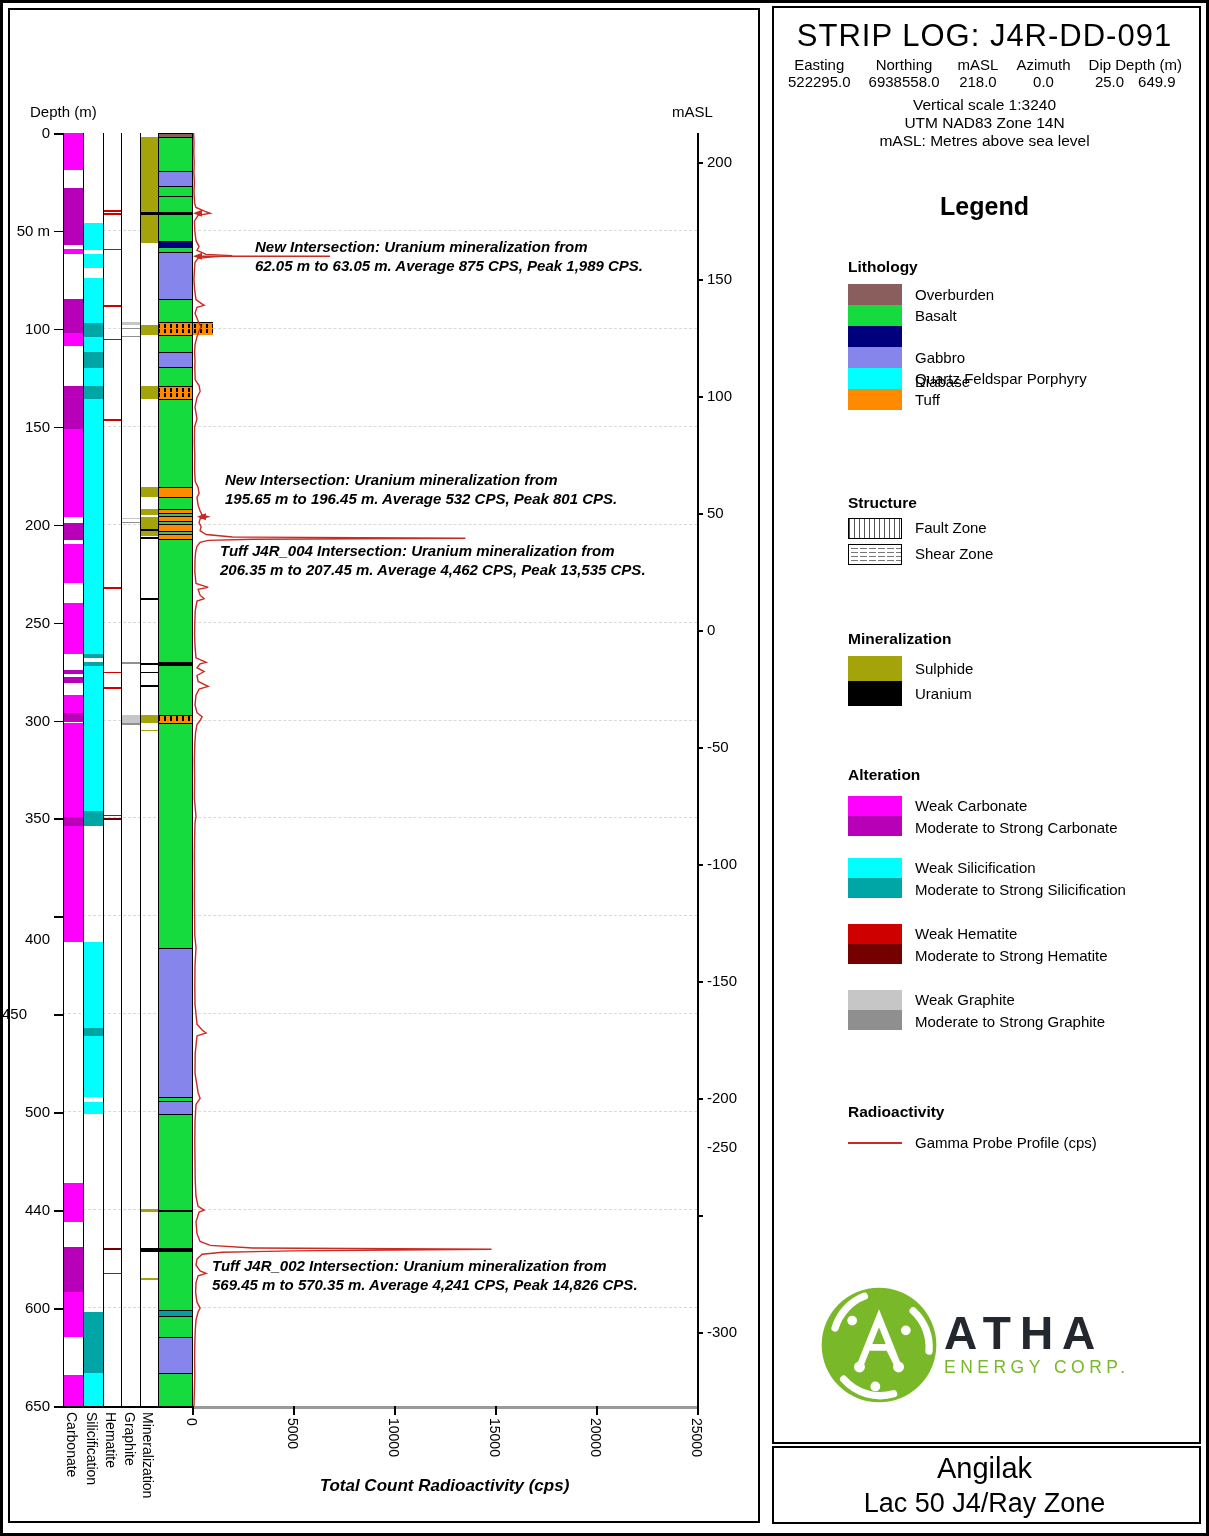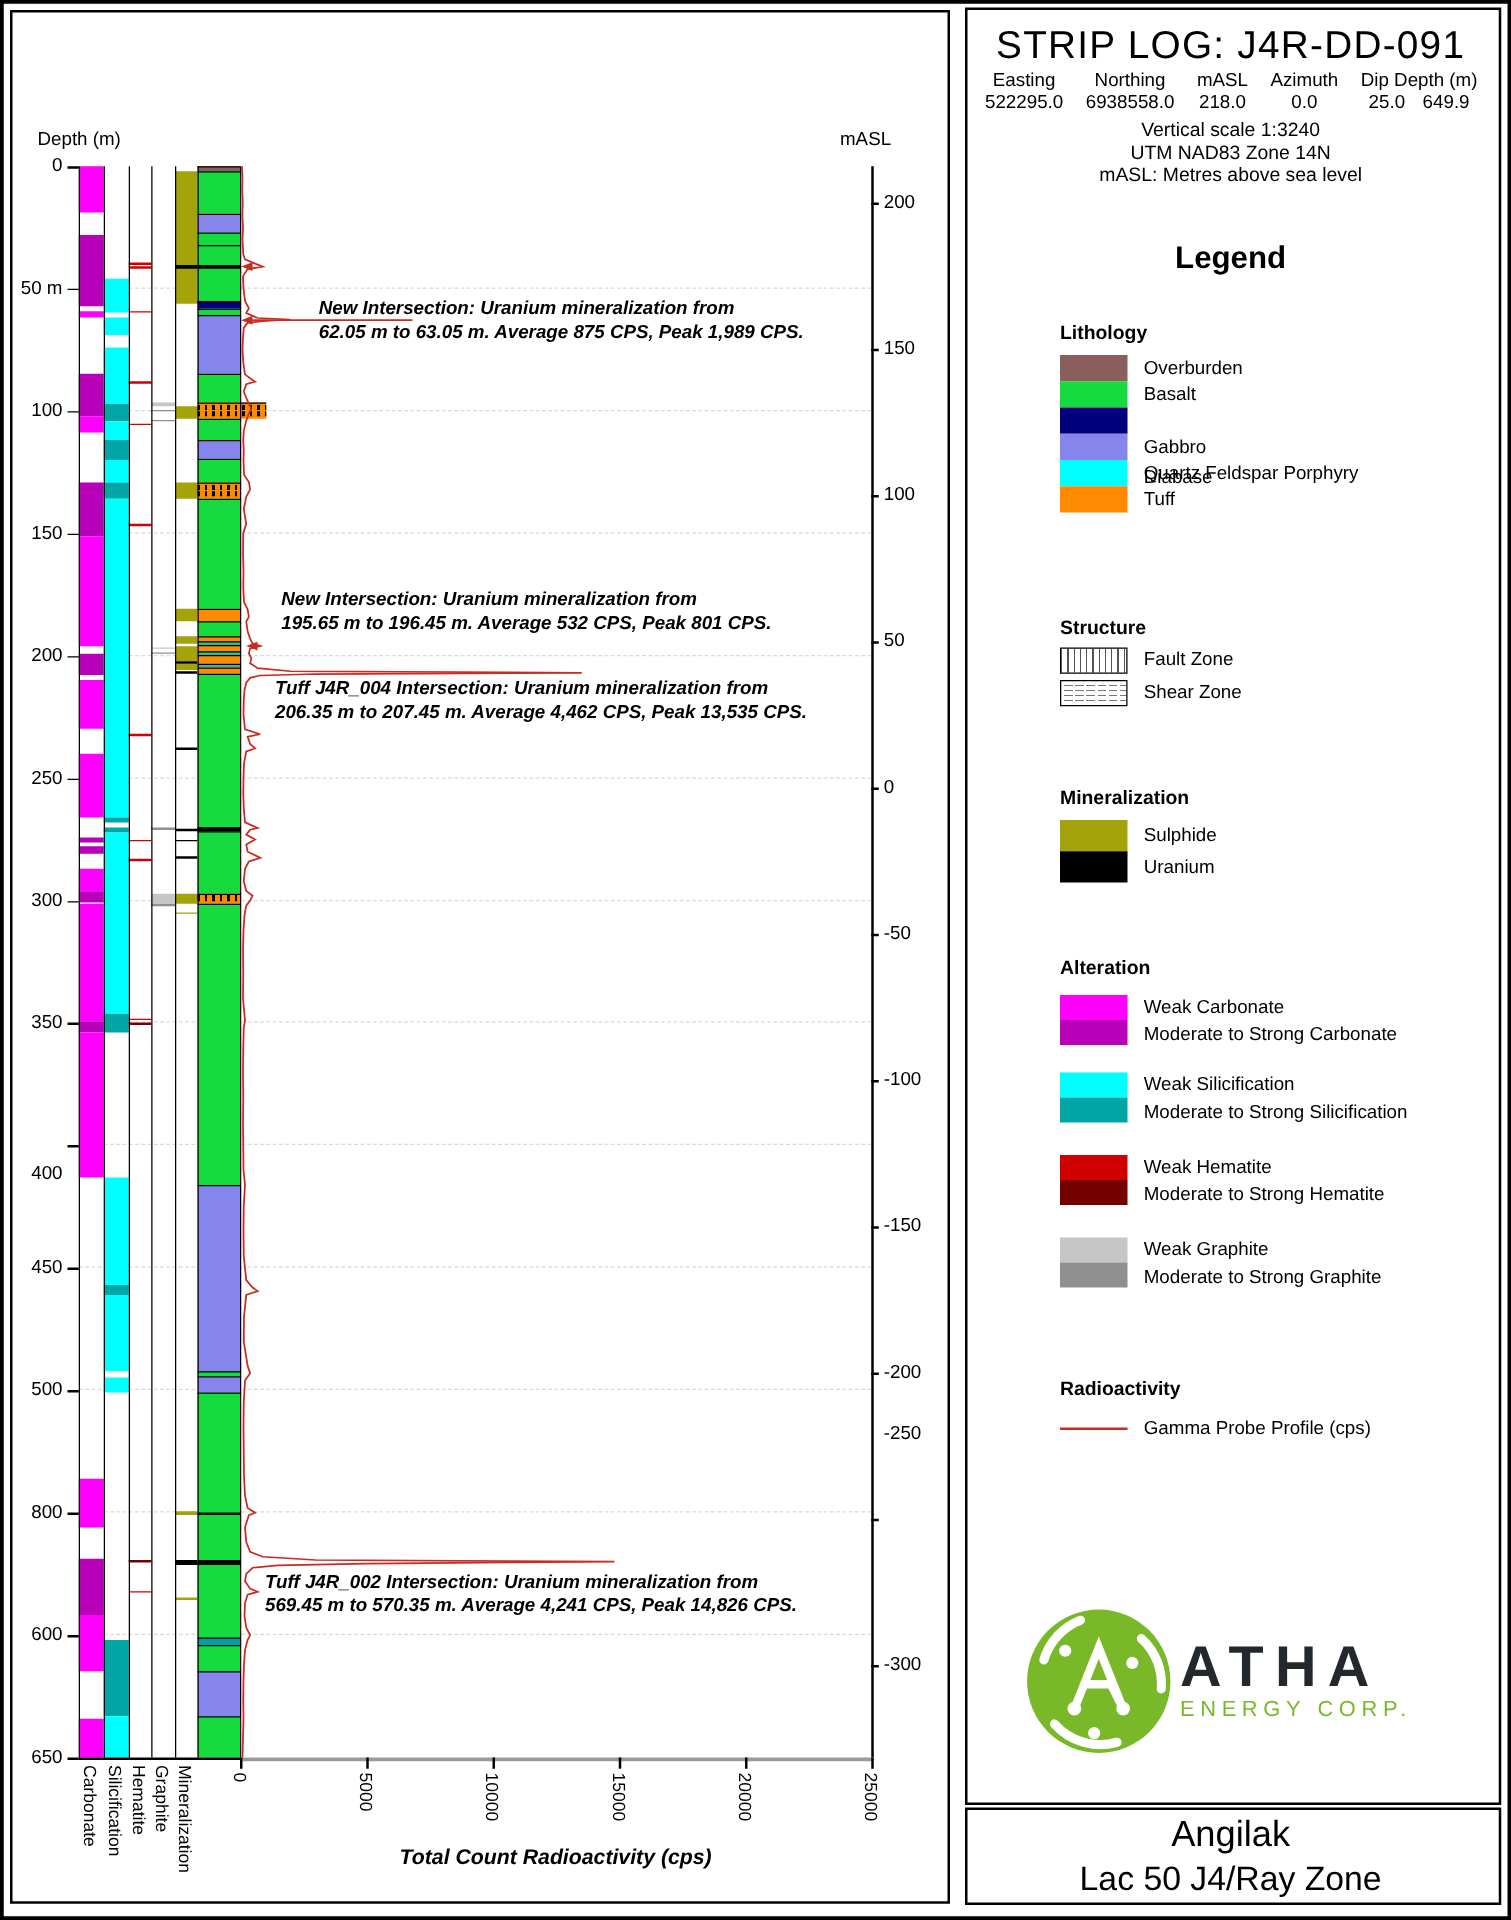--- a/index.html
+++ b/index.html
@@ -203,25 +203,25 @@
     <div class="lab abs" style="left: 2px; top: 515.7px; width: 48px; text-align: right;">200</div>
     <div class=" abs" style="left: 54px; top: 622.625px; width: 9px; height: 1.5px; background: rgb(0, 0, 0);"></div>
     <div class="lab abs" style="left: 2px; top: 613.625px; width: 48px; text-align: right;">250</div>
     <div class=" abs" style="left: 54px; top: 720.55px; width: 9px; height: 1.5px; background: rgb(0, 0, 0);"></div>
     <div class="lab abs" style="left: 2px; top: 711.55px; width: 48px; text-align: right;">300</div>
     <div class=" abs" style="left: 54px; top: 818.475px; width: 9px; height: 1.5px; background: rgb(0, 0, 0);"></div>
     <div class="lab abs" style="left: 2px; top: 809.475px; width: 48px; text-align: right;">350</div>
     <div class=" abs" style="left: 54px; top: 916.4px; width: 9px; height: 1.5px; background: rgb(0, 0, 0);"></div>
     <div class="lab abs" style="left: 2px; top: 907.4px; width: 48px; text-align: right; margin-top: 23px;">400</div>
     <div class=" abs" style="left: 54px; top: 1014.32px; width: 9px; height: 1.5px; background: rgb(0, 0, 0);"></div>
-    <div class="lab abs" style="left: 2px; top: 1005.32px; width: 48px; text-align: right;">450</div>
+    <div class="lab abs" style="left: 2px; top: 1005.32px; width: 48px; ">450</div>
     <div class=" abs" style="left: 54px; top: 1112.25px; width: 9px; height: 1.5px; background: rgb(0, 0, 0);"></div>
     <div class="lab abs" style="left: 2px; top: 1103.25px; width: 48px; text-align: right;">500</div>
     <div class=" abs" style="left: 54px; top: 1210.17px; width: 9px; height: 1.5px; background: rgb(0, 0, 0);"></div>
-    <div class="lab abs" style="left: 2px; top: 1201.17px; width: 48px; text-align: right;">800</div>
+    <div class="lab abs" style="left: 2px; top: 1201.17px; width: 48px; text-align: right;">440</div>
     <div class=" abs" style="left: 54px; top: 1308.1px; width: 9px; height: 1.5px; background: rgb(0, 0, 0);"></div>
     <div class="lab abs" style="left: 2px; top: 1299.1px; width: 48px; text-align: right;">600</div>
     <div class=" abs" style="left: 54px; top: 1406.02px; width: 9px; height: 1.5px; background: rgb(0, 0, 0);"></div>
     <div class="lab abs" style="left: 2px; top: 1397.02px; width: 48px; text-align: right;">650</div>
     <div class="lab abs" style="left: 672px; top: 103px;">mASL</div>
     <div class=" abs" style="left: 697px; top: 162px; width: 6px; height: 1.5px; background: rgb(0, 0, 0);"></div>
     <div class="lab abs" style="left: 707px; top: 153px;">200</div>
     <div class=" abs" style="left: 697px; top: 279px; width: 6px; height: 1.5px; background: rgb(0, 0, 0);"></div>
     <div class="lab abs" style="left: 707px; top: 270px;">150</div>
     <div class=" abs" style="left: 697px; top: 396px; width: 6px; height: 1.5px; background: rgb(0, 0, 0);"></div>

